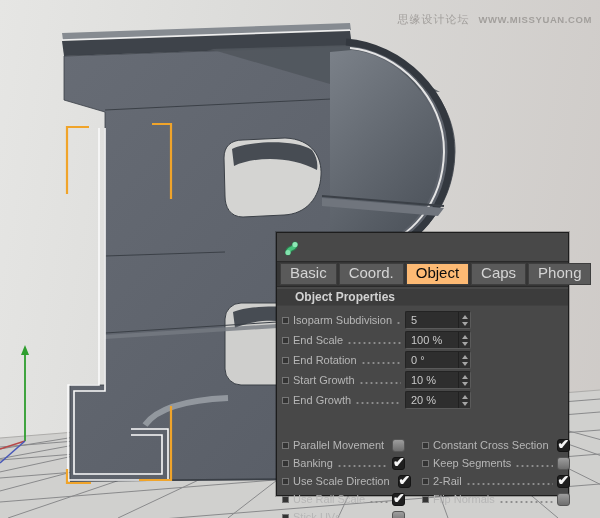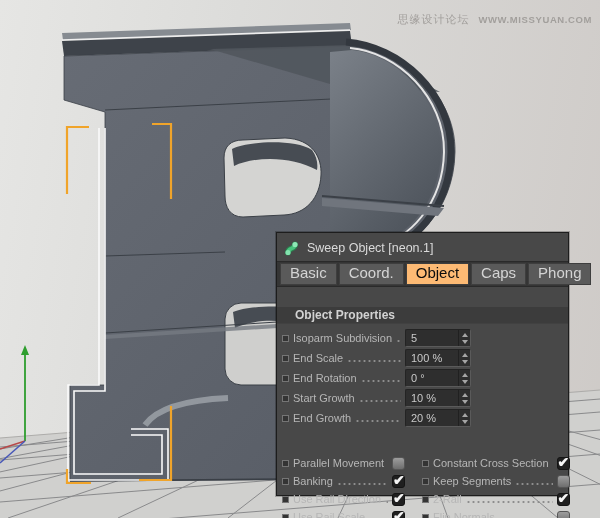--- a/index.html
+++ b/index.html
@@ -13,21 +13,21 @@
   
   .panel{position:absolute;left:276px;top:232px;width:293px;height:264px;background:#484848;
          border:1px solid #1d1d1d;box-sizing:border-box;box-shadow:0 0 0 1px rgba(0,0,0,.25);color:#c9c9c9;}
   .title-row{height:26px;display:flex;align-items:center;padding:2px 6px 0 6px;gap:7px;}
   .title-text{font-size:12.5px;color:#dadada;}
   .tabs{height:22px;background:#353535;display:flex;align-items:stretch;padding:1px 2px 1px 3px;gap:2px;
         border-top:1px solid #2a2a2a;border-bottom:1px solid #2a2a2a;}
   .tab{background:#5a5a5a;border:1px solid #3e3e3e;color:#d4d4d4;font-size:15px;line-height:16px;
        padding:1px 9px;cursor:default;white-space:nowrap;}
   .tab.active{background:#fdba74;color:#0d0d0d;border-color:#35movie63;}
-  .section-header{height:16px;line-height:16px;background:#3c3c3c;margin-top:20px;padding-left:18px;
+  .section-header{height:16px;line-height:16px;background:#3c3c3c;margin-top:2px;padding-left:18px;
                   font-size:12px;font-weight:bold;color:#d2d2d2;border-bottom:1px solid #414141;}
   .fields{padding:4px 15px 0 4px;}
   .field-row{display:flex;align-items:center;height:20px;width:190px;}
   .key{width:5px;height:5px;background:#343434;border:1px solid #757575;margin:0 4px 0 1px;flex:none;}
   .lbl{font-size:11px;color:#b6b6b6;white-space:nowrap;}
   .leader{flex:1;min-width:0;height:4px;margin:6px 4px 0 4px;
           background-image:radial-gradient(circle,#8d8d8d 1px,rgba(0,0,0,0) 1.2px);
           background-size:5px 4px;background-repeat:repeat-x;background-position:left center;}
   .input{position:relative;width:66px;height:18px;flex:none;background:#2e2e2e;
          border:1px solid;border-color:#232323 #5a5a5a #5a5a5a #232323;border-radius:2px;box-sizing:border-box;}
@@ -147,21 +147,20 @@
   </div>
 
   <div class="panel">
     <div class="title-row">
       <svg width="17" height="17" viewBox="0 0 17 17">
         <path d="M5,12.5 C5,7.5 12,9.5 12,4.5" fill="none" stroke="#2c7d4e" stroke-width="6" stroke-linecap="round"></path>
         <path d="M5,12.5 C5,7.5 12,9.5 12,4.5" fill="none" stroke="#49c27d" stroke-width="4" stroke-linecap="round"></path>
         <circle cx="5" cy="12.5" r="2.6" fill="#83e2ae"></circle>
         <circle cx="12" cy="4.5" r="2.6" fill="#8ee8b6"></circle>
       </svg>
-      <span class="title-text">Sweep Object [neon.1]</span>
     </div>
 
     <div class="tabs">
       <div class="tab">Basic</div>
       <div class="tab">Coord.</div>
       <div class="tab active">Object</div>
       <div class="tab">Caps</div>
       <div class="tab">Phong</div>
     </div>
 
@@ -252,21 +251,21 @@
       </div>
       <div class="check-row right">
         <span class="key"></span>
         <span class="lbl">Keep Segments</span>
         <span class="leader"></span>
         <span class="cbox"></span>
       </div>
 
       <div class="check-row">
         <span class="key"></span>
-        <span class="lbl">Use Rail Direction</span>
+        <span class="lbl">Use Scale Direction</span>
         <span class="leader"></span>
         <span class="cbox checked"></span>
       </div>
       <div class="check-row right">
         <span class="key"></span>
         <span class="lbl">2-Rail</span>
         <span class="leader"></span>
         <span class="cbox checked"></span>
       </div>
 

